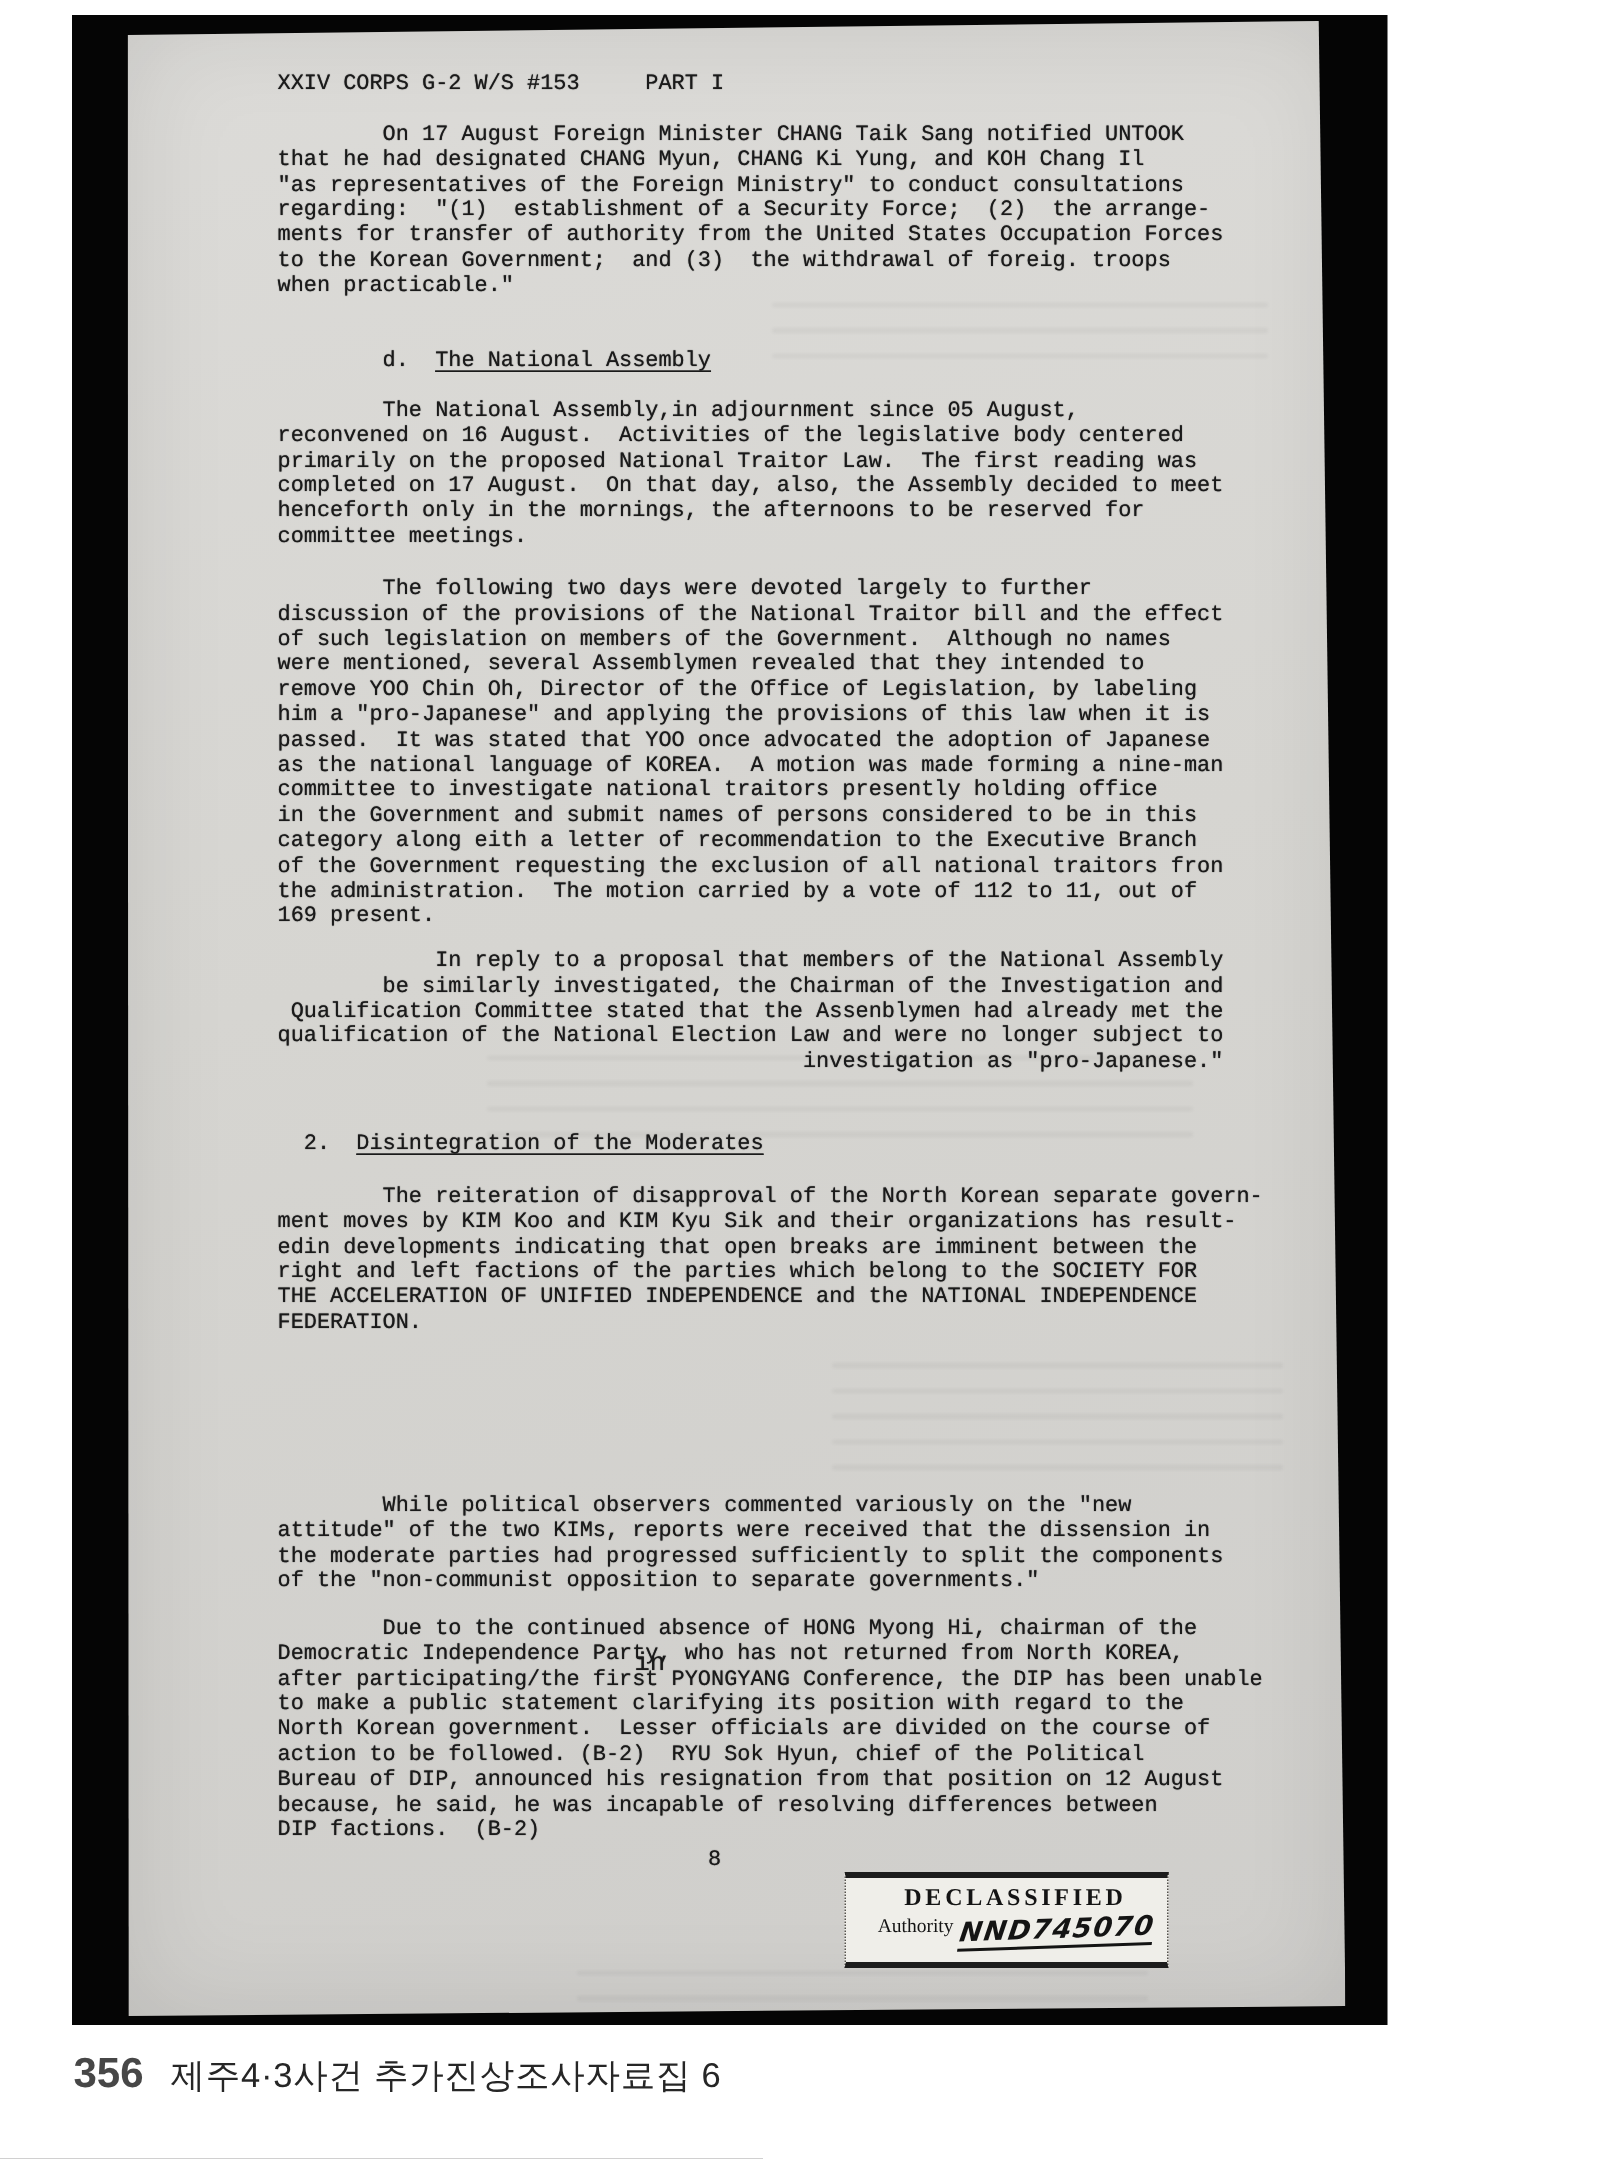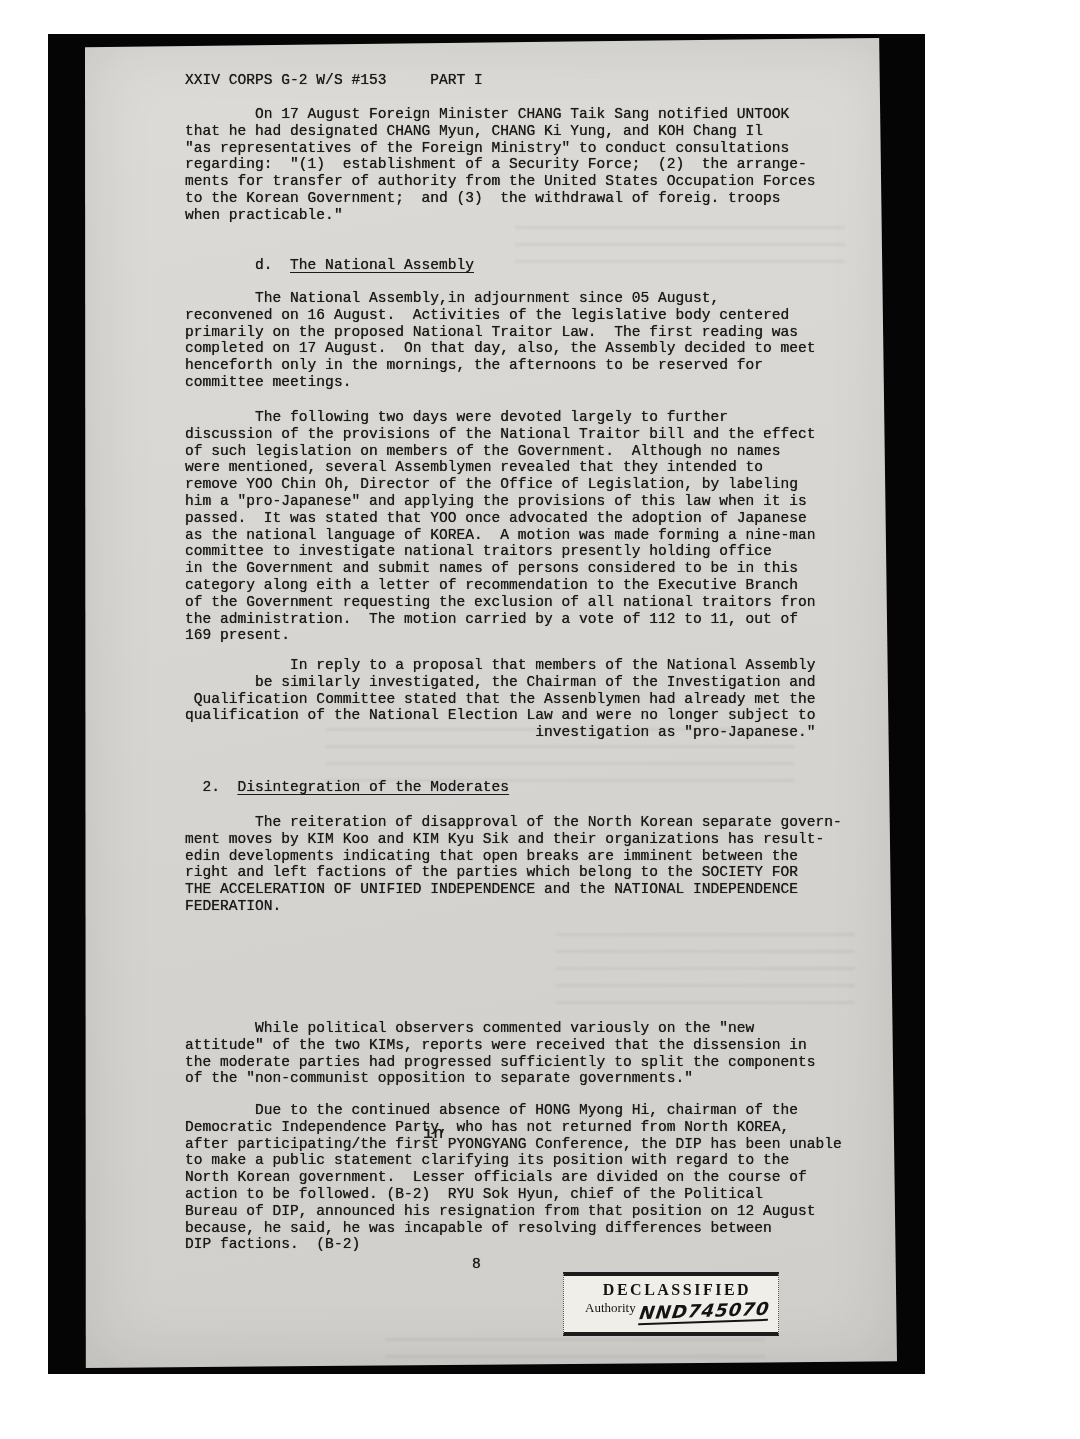--- a/index.html
+++ b/index.html
@@ -1,19 +1,19 @@
 <!DOCTYPE html>
 <html><head>
 <meta charset="utf-8">
 <style>
   html,body{margin:0;padding:0;background:#ffffff;}
   .canvas{position:relative;width:1080px;height:1439px;background:#ffffff;overflow:hidden;
           font-family:"Liberation Sans","DejaVu Sans",sans-serif;}
   
-  .photo{position:absolute;left:48px;top:10px;width:877px;height:1340px;background:#050505;margin-top:24px;}
+  .photo{position:absolute;left:48px;top:10px;width:877px;height:1340px;background:#050505;}
   
   .page{position:absolute;left:37px;top:4px;width:812px;height:1330px;
         background:linear-gradient(168deg,#dcdbd8 0%,#d6d5d1 45%,#cfcecb 100%);
         clip-path:polygon(0% 0.7%,97.8% 0%,100% 99.5%,0.1% 100%);
         box-shadow:inset 0 0 70px rgba(0,0,0,0.10);}
   .typed{position:absolute;left:100px;white-space:pre;
          font-family:"Liberation Mono","DejaVu Sans Mono",monospace;
          font-size:14.6px;line-height:16.8px;color:#1a1a1a;
          text-shadow:0 0 0.7px rgba(20,20,20,0.85);}
   .heading .u{text-decoration:underline;text-underline-offset:3px;}
@@ -124,13 +124,17 @@
         <div class="stamp-title">DECLASSIFIED</div>
         <div class="stamp-row">
           <span class="stamp-label">Authority</span>
           <span class="stamp-hand">NND745070</span>
         </div>
       </div>
 
     </div>
   </div>
 
+  <div class="caption">
+    <span class="caption-num">356</span>
+    <span class="caption-title">제주4·3사건 추가진상조사자료집 6</span>
+  </div>
 </div>
 
 </body></html>

